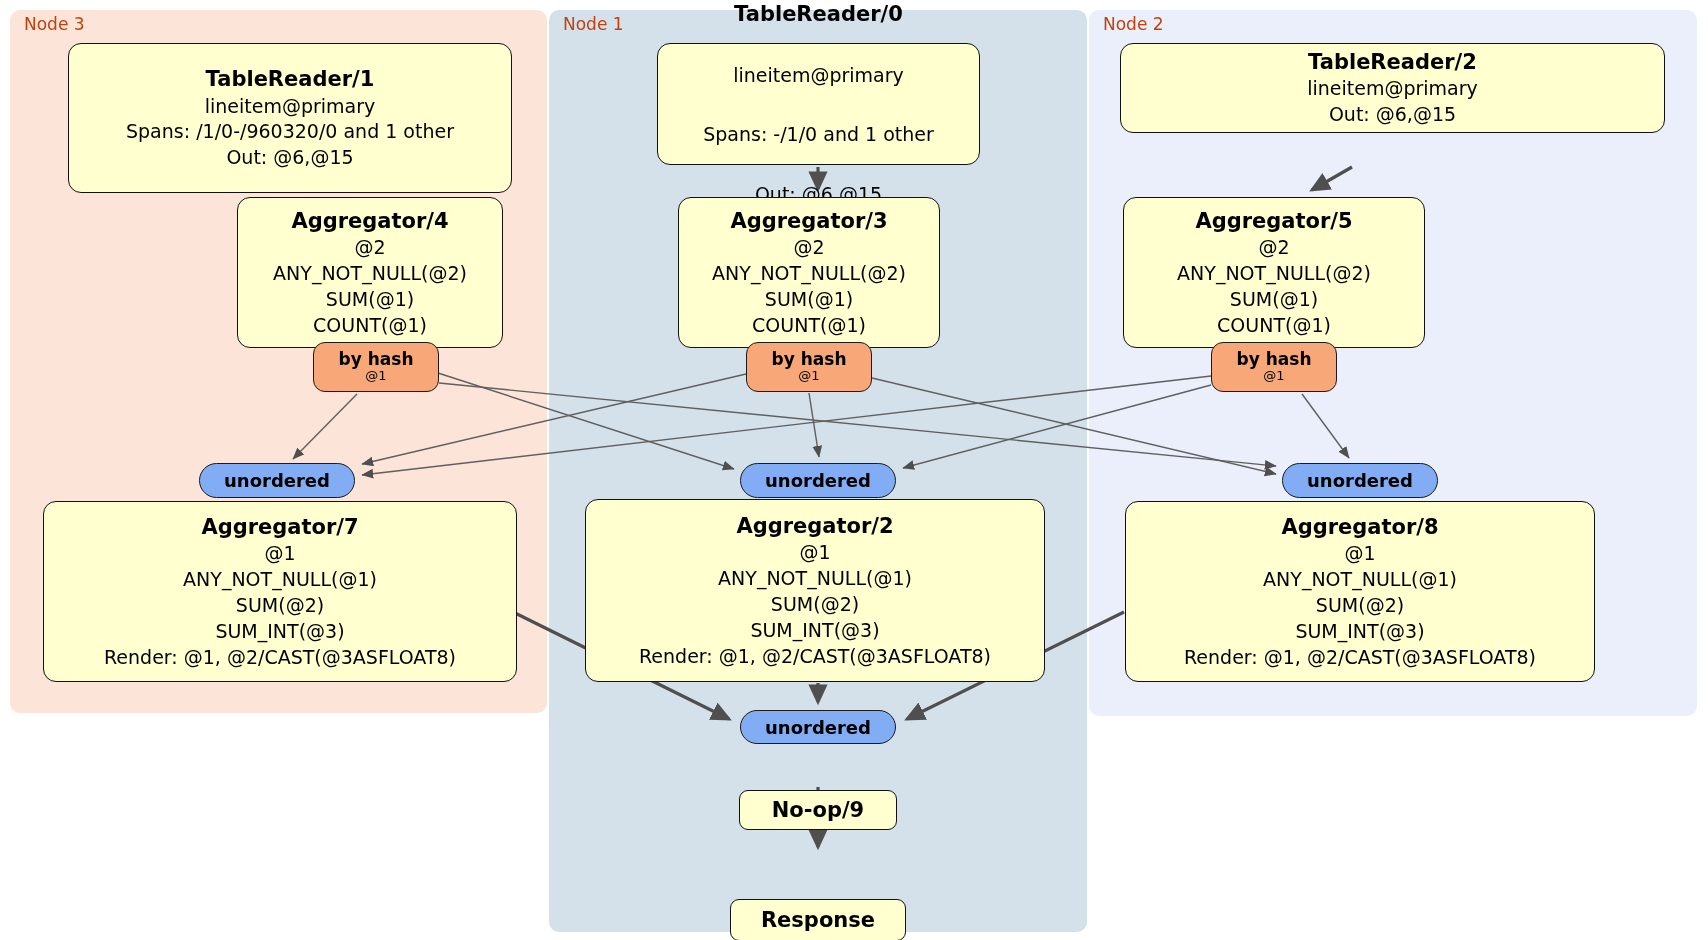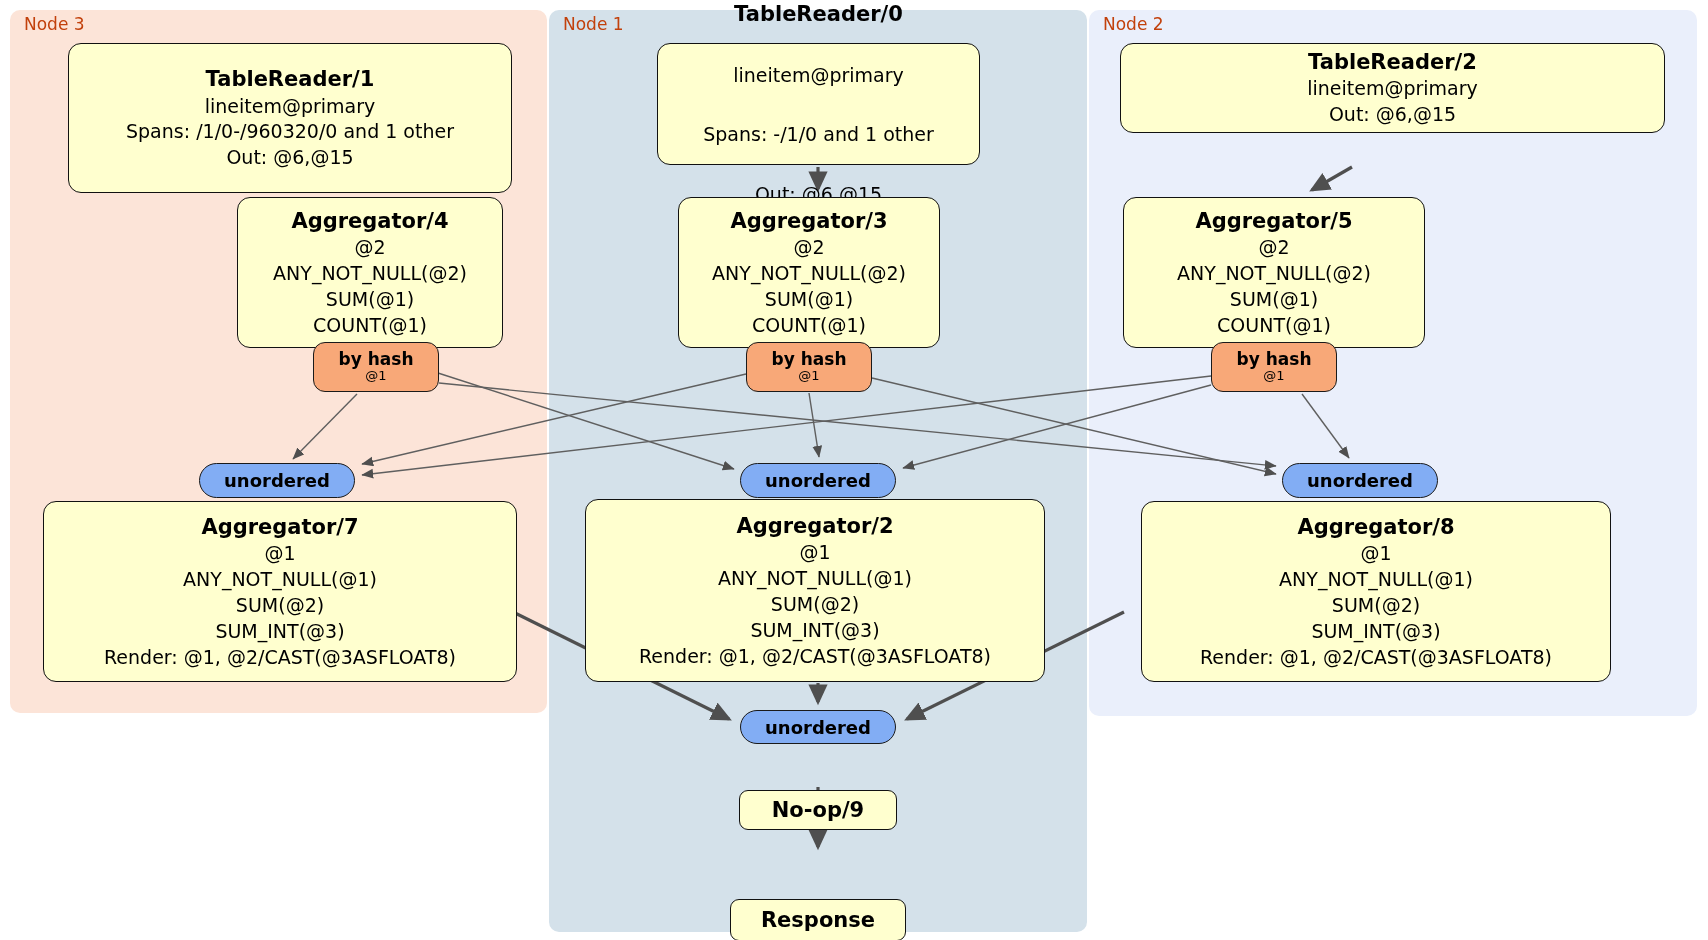--- a/index.html
+++ b/index.html
@@ -50,21 +50,21 @@
   #preagg-1{left:678px;top:197px;width:262px;height:151px;}
   #preagg-2{left:1123px;top:197px;width:302px;height:151px;}
   #router-0{left:313px;top:342px;width:126px;height:50px;}
   #router-1{left:746px;top:342px;width:126px;height:50px;}
   #router-2{left:1211px;top:342px;width:126px;height:50px;}
   #sync-0{left:199px;top:463px;width:156px;height:35px;}
   #sync-1{left:740px;top:463px;width:156px;height:35px;}
   #sync-2{left:1282px;top:463px;width:156px;height:35px;}
   #postagg-0{left:43px;top:501px;width:474px;height:181px;}
   #postagg-1{left:585px;top:499px;width:460px;height:183px;}
-  #postagg-2{left:1125px;top:501px;width:470px;height:181px;margin-left:16px;}
+  #postagg-2{left:1125px;top:501px;width:470px;height:181px;}
   #final-sync{left:740px;top:710px;width:156px;height:34px;}
   #noop{left:739px;top:746px;width:158px;height:40px;}
   #response{left:730px;top:855px;width:176px;height:42px;}
 </style>
 </head>
 <body>
 
 <div id="stage">
 
   <div class="region" id="region-0">

